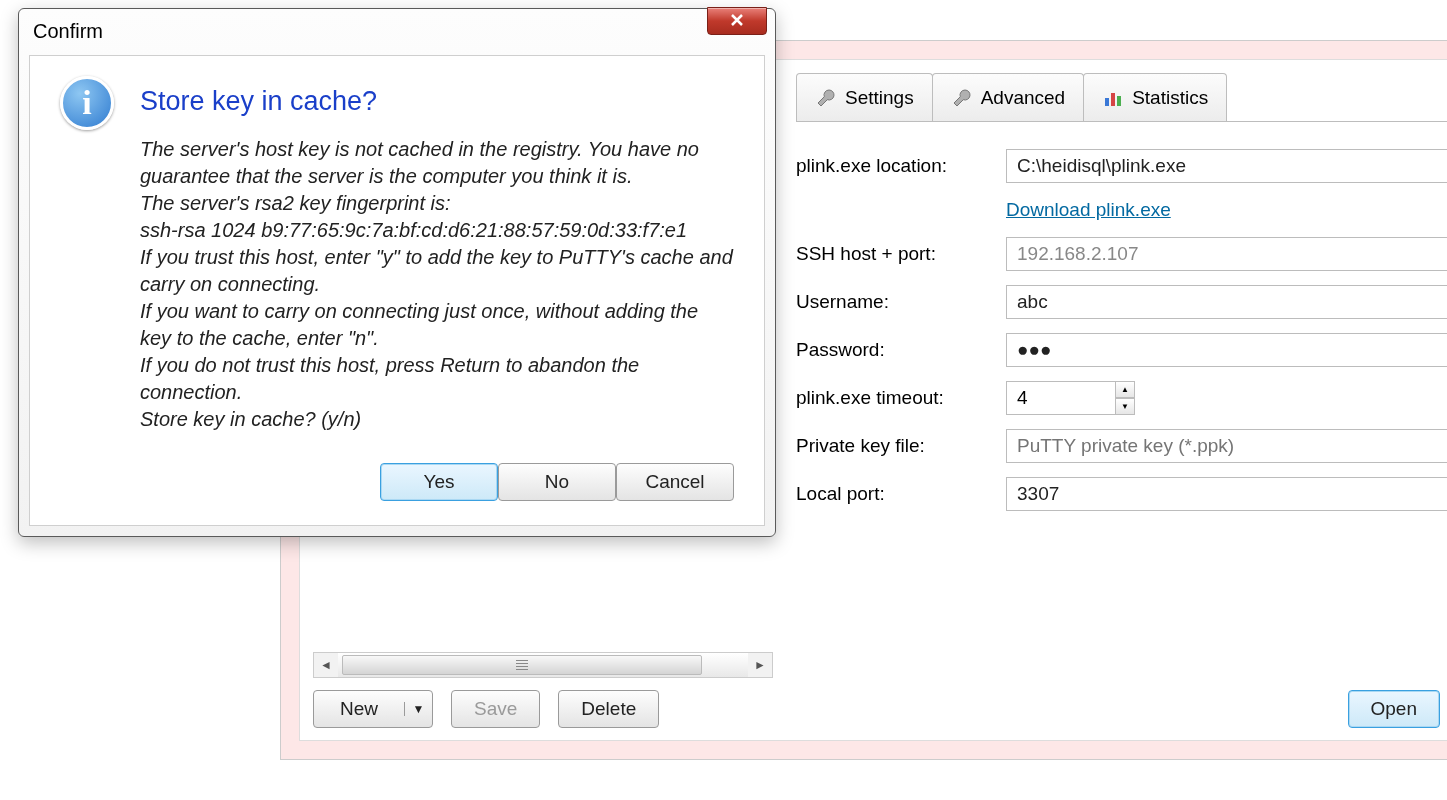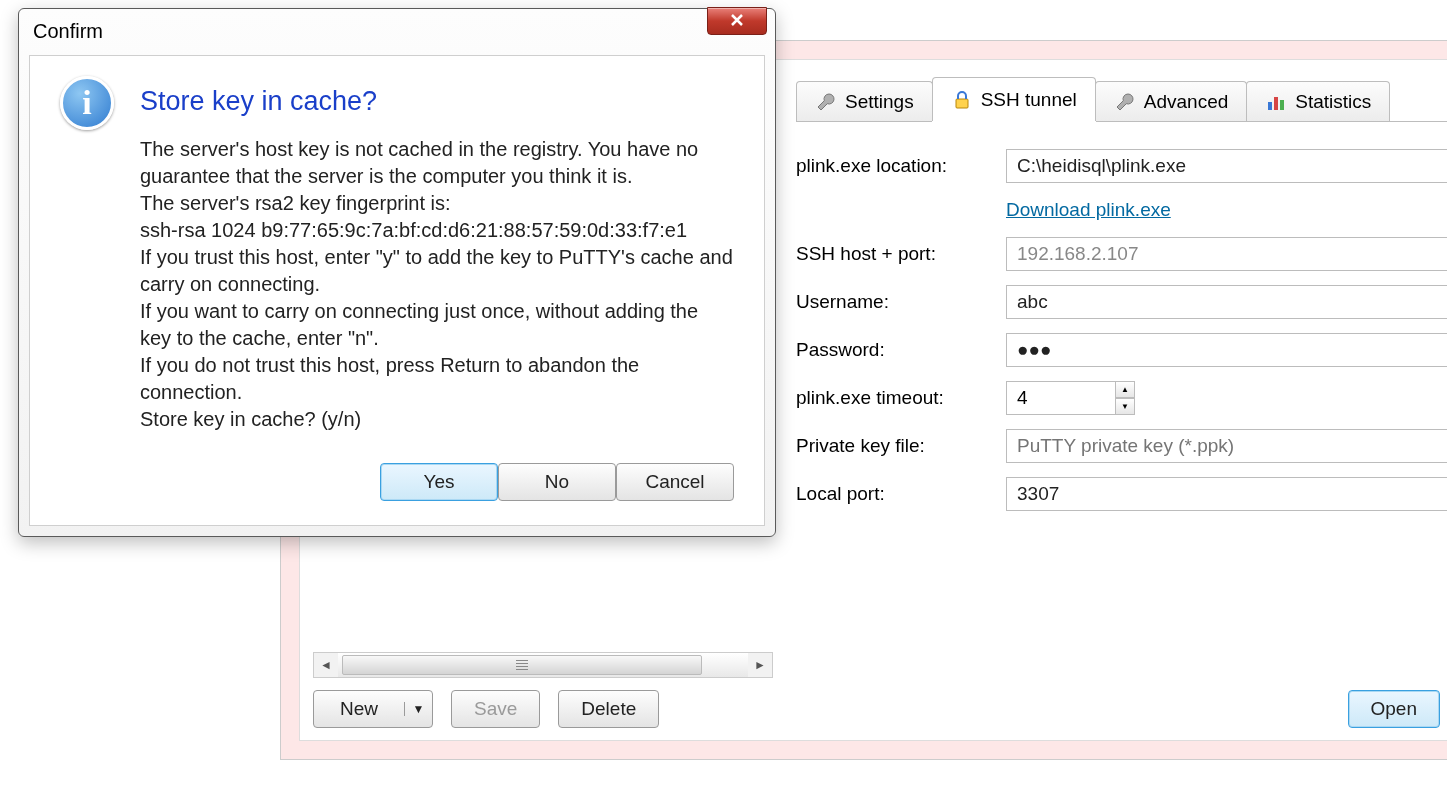--- a/index.html
+++ b/index.html
@@ -123,21 +123,21 @@
     display:flex;
     gap:0;
     border-bottom:1px solid #bdbdbd;
     height:44px;
     align-items:flex-end;
   }
   .tab {
     display:flex;
     align-items:center;
     gap:8px;
-    height:40px;
+    height:48px;
     padding:0 18px;
     border:1px solid #bdbdbd;
     border-bottom:none;
     background:linear-gradient(#fcfcfc,#ececec);
     border-radius:4px 4px 0 0;
     margin-right:-1px;
     font-size:19px;
   }
   .tab.active {
     background:#fff;
@@ -248,20 +248,21 @@
     font-size:27px;
     font-weight:400;
     margin-top:10px;
   }
   .dlg-text {
     margin-left:80px;
     font-size:20px;
     line-height:1.35;
     color:#222;
     white-space:pre-line;
+    font-style:italic;
   }
   .dlg-buttons {
     margin-top: 30px;
     display:flex;
     justify-content:flex-end;
   }
   .dlg-buttons .btn { width:118px; }
 </style>
 </head>
 <body>
@@ -289,29 +290,20 @@
 
     <div class="right-col">
       <div class="tabbar">
         <div class="tab">
           <span class="tabicon">
             <svg width="20" height="20" viewBox="0 0 20 20">
                 <path d="M13 2a5 5 0 00-4.7 6.7L2 15l3 3 6.3-6.3A5 5 0 1013 2z" fill="#b0b0b0" stroke="#777" stroke-width="1"></path>
               </svg>
           </span>
           <span>Settings</span>
-        </div>
-        <div class="tab active">
-          <span class="tabicon">
-            <svg width="20" height="20" viewBox="0 0 20 20">
-                <rect x="4" y="9" width="12" height="9" rx="1" fill="#ffd24d" stroke="#b8860b"></rect>
-                <path d="M6 9V6a4 4 0 018 0v3" fill="none" stroke="#3a78d6" stroke-width="2"></path>
-              </svg>
-          </span>
-          <span>SSH tunnel</span>
         </div>
         <div class="tab">
           <span class="tabicon">
             <svg width="20" height="20" viewBox="0 0 20 20">
                 <path d="M13 2a5 5 0 00-4.7 6.7L2 15l3 3 6.3-6.3A5 5 0 1013 2z" fill="#b0b0b0" stroke="#777" stroke-width="1"></path>
               </svg>
           </span>
           <span>Advanced</span>
         </div>
         <div class="tab">

